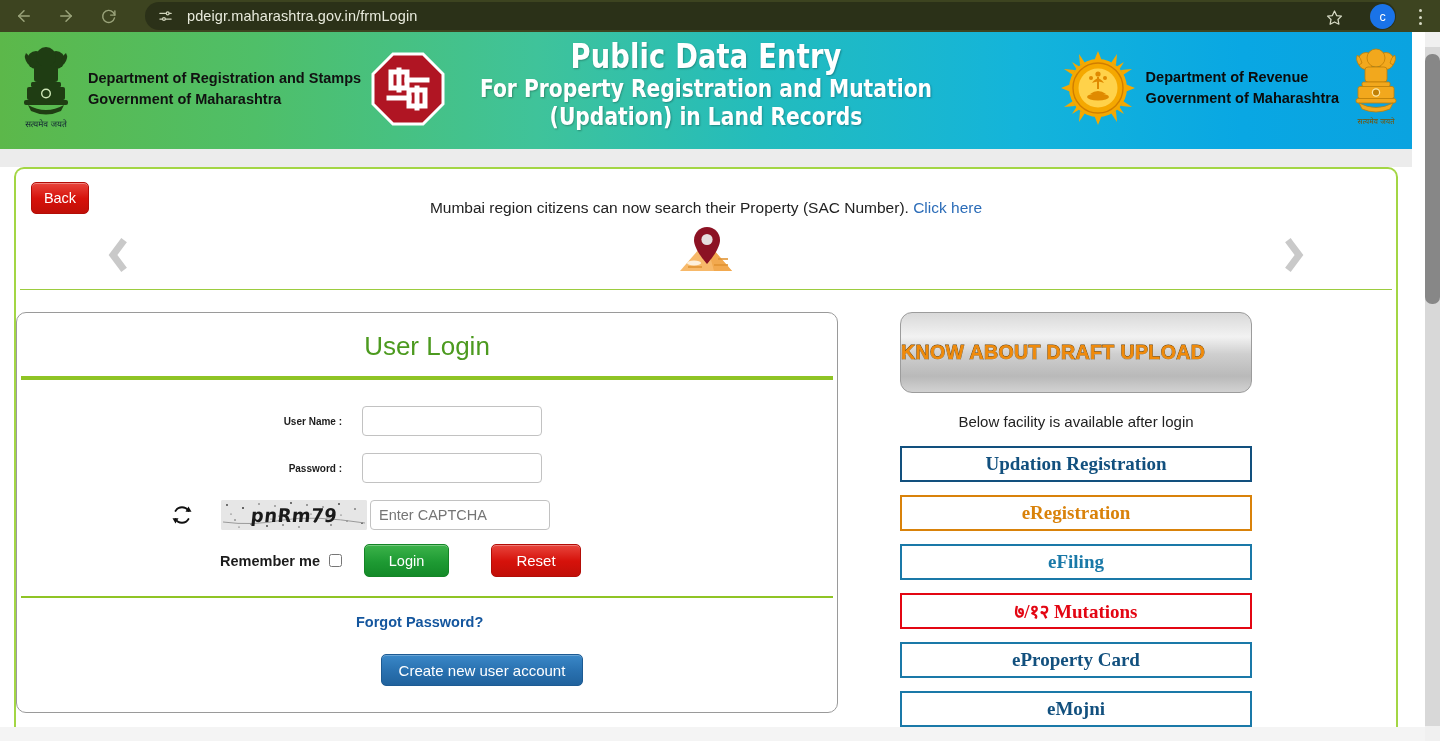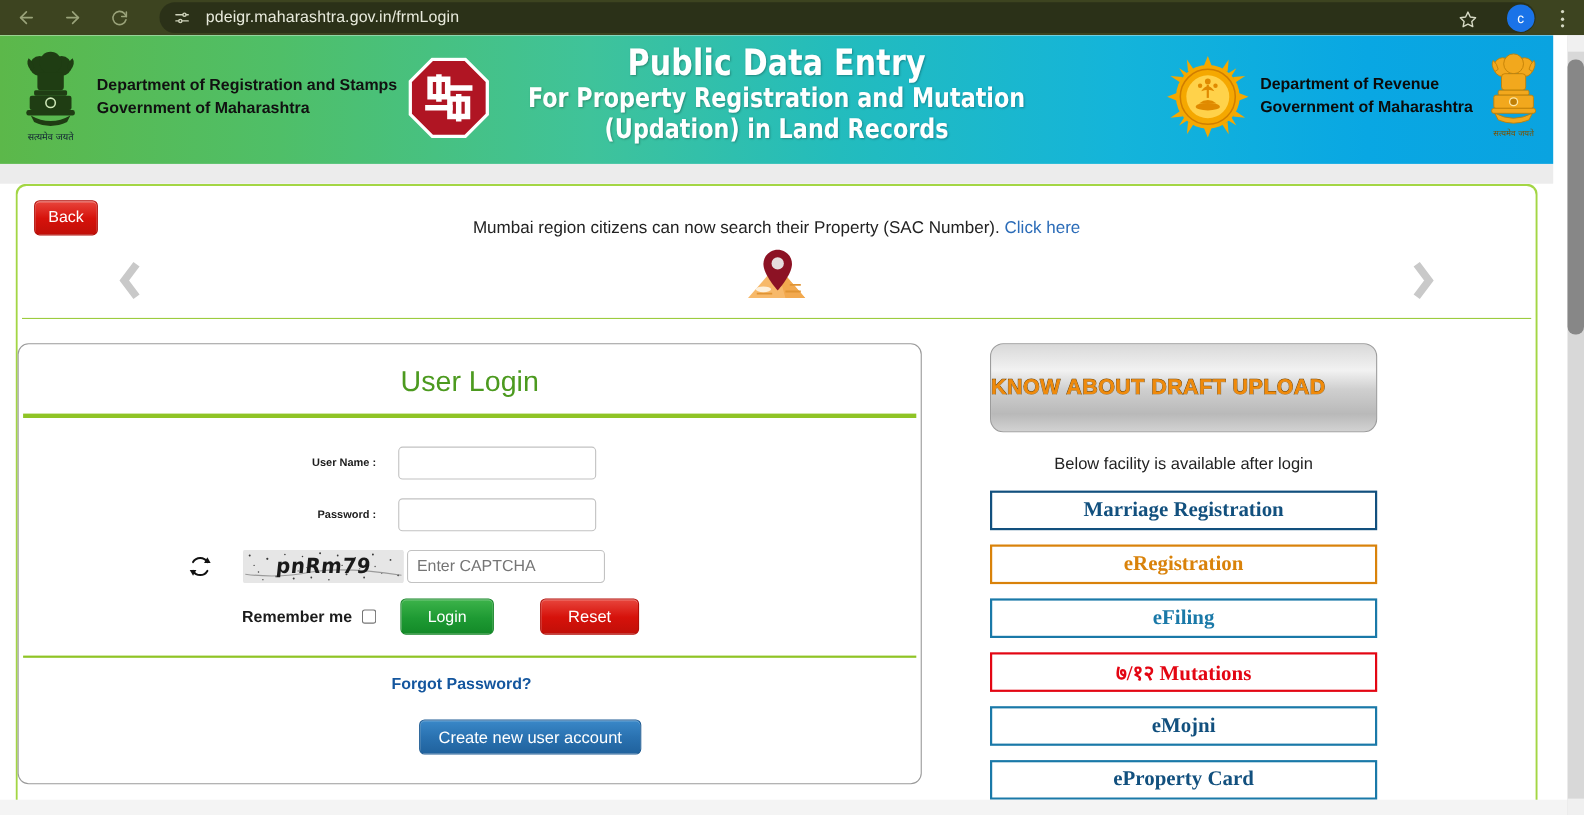--- a/index.html
+++ b/index.html
@@ -635,36 +635,36 @@
         </div>
       </div>
 
       <div class="col-right">
         <div class="draft-btn">
           <span class="draft-txt">KNOW ABOUT DRAFT UPLOAD</span>
         </div>
         <div class="below-note">Below facility is available after login</div>
         <div class="facility-list" id="facility-list">
             <div class="fac-btn" style="border: 2px solid rgb(18, 80, 126); color: rgb(18, 80, 126);">
-              <span>Marriage Registration</span>
+              <span>Updation Registration</span>
             </div>
             <div class="fac-btn" style="border: 2px solid rgb(217, 130, 10); color: rgb(217, 130, 10);">
               <span>eRegistration</span>
             </div>
             <div class="fac-btn" style="border: 2px solid rgb(26, 121, 168); color: rgb(26, 121, 168);">
               <span>eFiling</span>
             </div>
             <div class="fac-btn" style="border: 2px solid rgb(227, 6, 19); color: rgb(227, 6, 19);">
               <span>७/१२ Mutations</span>
             </div>
             <div class="fac-btn" style="border: 2px solid rgb(26, 121, 168); color: rgb(18, 80, 126);">
+              <span>eProperty Card</span>
+            </div>
+            <div class="fac-btn" style="border: 2px solid rgb(26, 121, 168); color: rgb(18, 80, 126);">
               <span>eMojni</span>
-            </div>
-            <div class="fac-btn" style="border: 2px solid rgb(26, 121, 168); color: rgb(18, 80, 126);">
-              <span>eProperty Card</span>
             </div>
           </div>
       </div>
 
     </div>
   </div>
 
   <div class="bottom-strip"></div>
 
   <div class="scroll-track">

